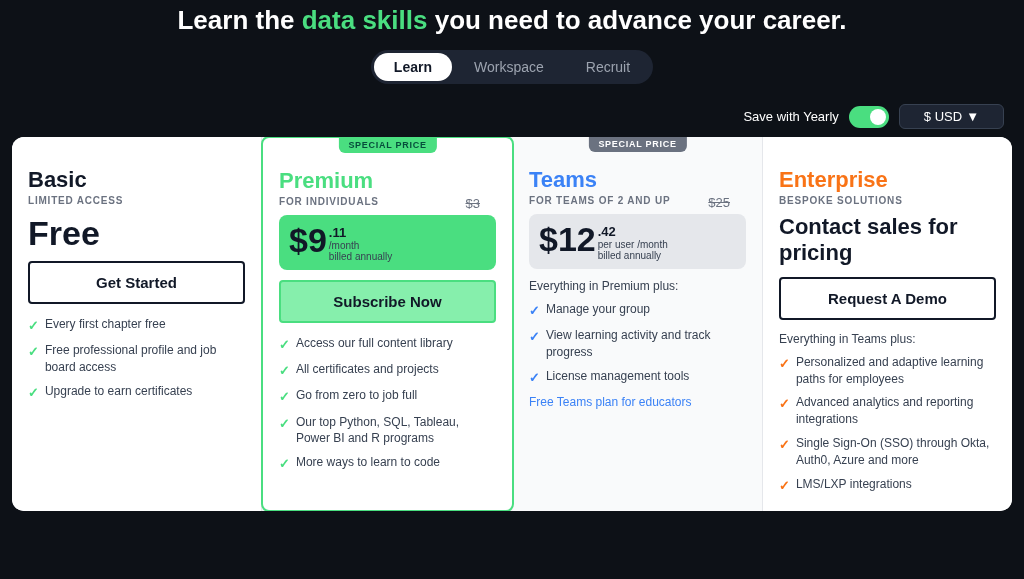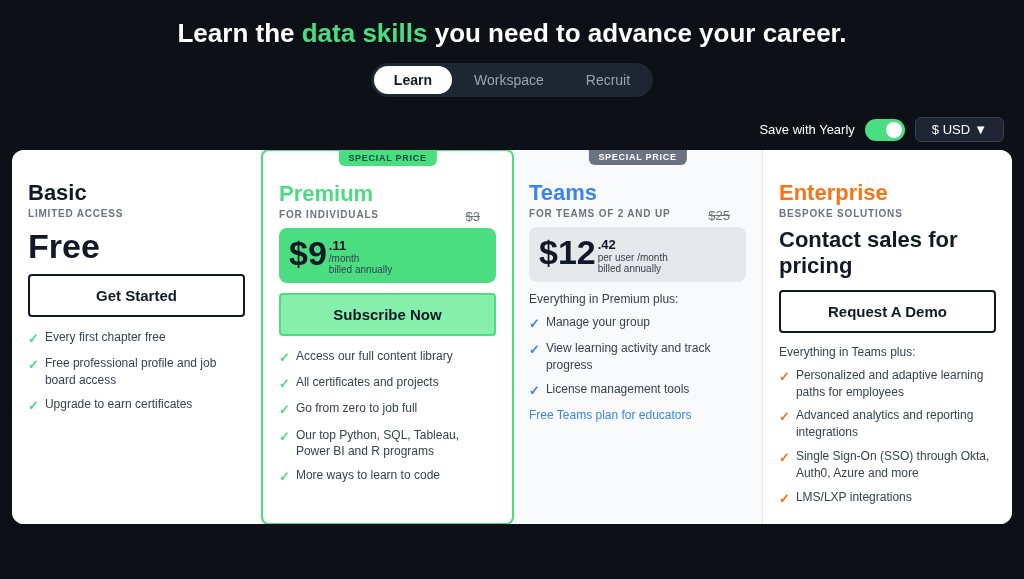--- a/index.html
+++ b/index.html
@@ -6,21 +6,21 @@
     body {
       font-family: -apple-system, BlinkMacSystemFont, 'Segoe UI', sans-serif;
       background: #0d1117;
       min-height: 579px;
       width: 1024px;
       overflow: hidden;
     }
 
     .header {
       background: #0d1117;
-      padding: 18px 20px 0;
+      padding: 5px 20px 0;
       text-align: center;
     }
 
     .headline {
       font-size: 26px;
       font-weight: 800;
       color: #ffffff;
       margin-bottom: 14px;
     }
 
@@ -84,21 +84,21 @@
       height: 16px;
       background: white;
       border-radius: 50%;
     }
 
     .currency-btn {
       background: #1e2533;
       color: #ffffff;
       border: 1px solid #374151;
       border-radius: 6px;
-      padding: 4px 16px;
+      padding: 4px 24px;
       font-size: 13px;
       cursor: pointer;
       display: flex;
       align-items: center;
       gap: 4px;
     }
 
     .pricing-section {
       background: #f3f4f6;
       margin: 0 12px 12px;

